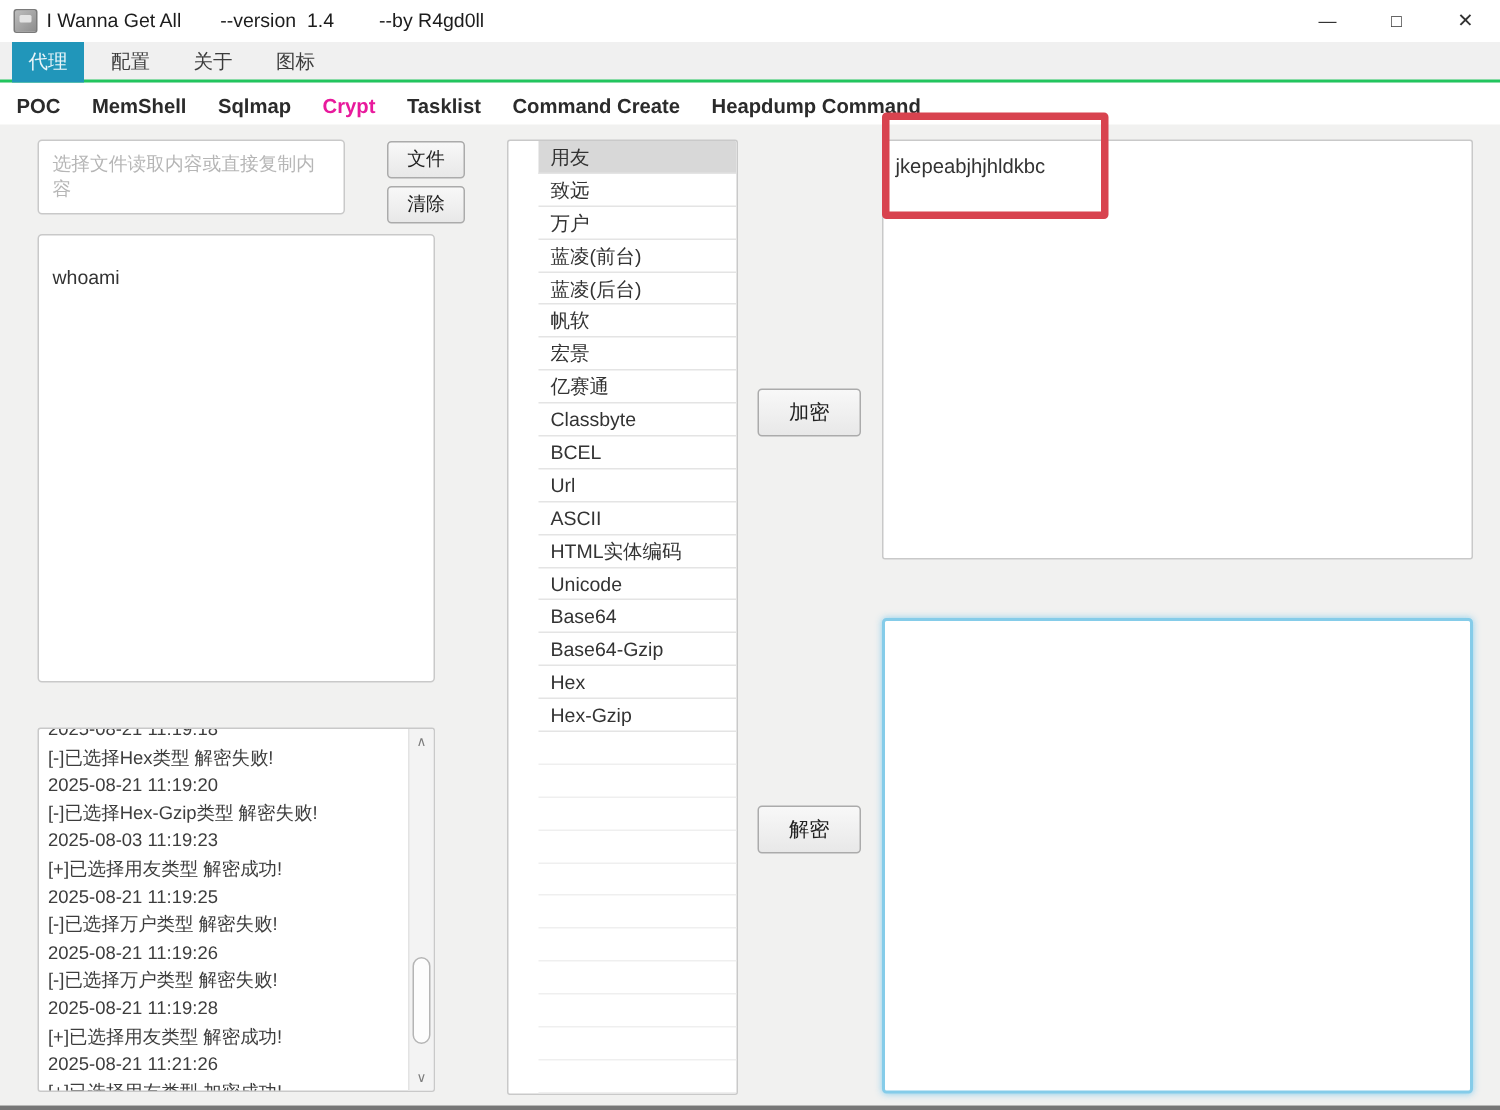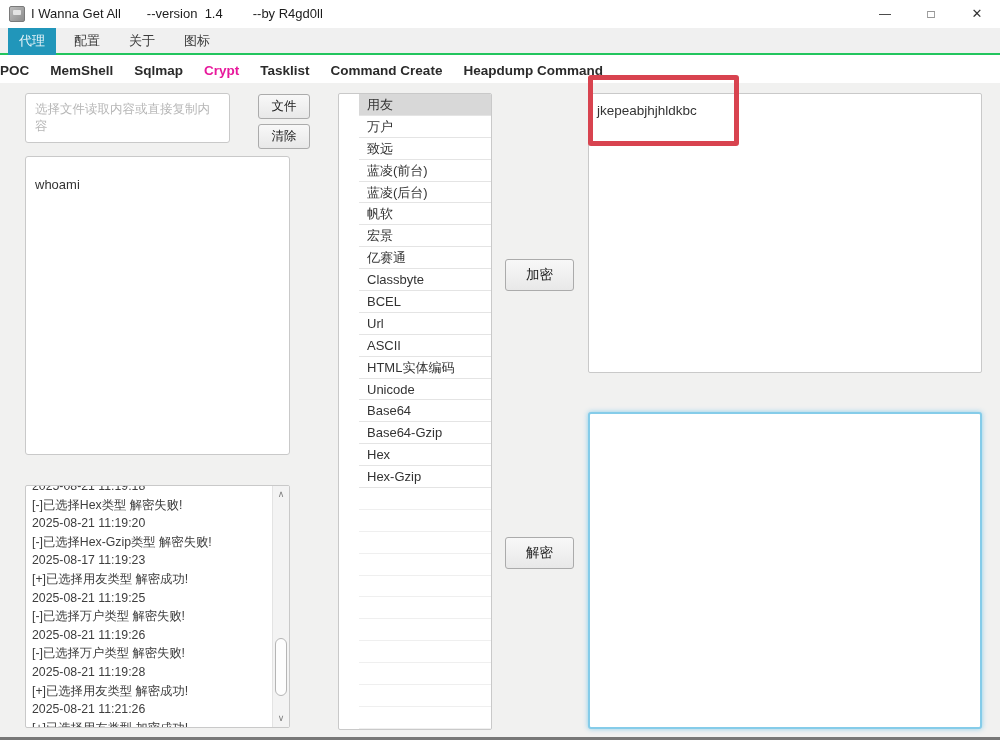--- a/index.html
+++ b/index.html
@@ -26,21 +26,21 @@
 
   
   .tabbar { position:absolute; left:0; top:28px; width:1000px; height:27px;
     background:#f0f0f0; border-bottom:2px solid #22c55e; }
   .tab { display:inline-block; height:27px; line-height:26px; padding:0 11px;
     font-size:13px; color:#3c3c3c; margin-left:7px; }
   .tab.active { background:#2196ba; color:#e9f5f9; margin-left:8px; }
 
   
   .menubar { position:absolute; left:0; top:57px; width:1000px; height:26px; background:#ffffff;
-    display:flex; align-items:center; gap:21px; }
+    display:flex; align-items:center; padding-left:11px; gap:21px; }
   .menu-item { font-size:13.5px; font-weight:bold; color:#2b2b2b; white-space:nowrap; }
   .menu-item.accent { color:#e8199c; }
 
   
   .content-bg { position:absolute; left:0; top:83px; width:1000px; height:654px; background:#f1f1f0; }
   .bottom-edge { position:absolute; left:0; top:737px; width:1000px; height:3px; background:#777777; }
 
   .box { position:absolute; background:#ffffff; border:1px solid #c9c9c9; border-radius:3px;padding-left:20px; }
 
   
@@ -118,42 +118,42 @@
 <div class="btn btn-small" id="btn-file">文件</div>
 <div class="btn btn-small" id="btn-clear">清除</div>
 <div class="box input-area">whoami</div>
 
 <div class="box log-box">
   <div class="log-content" id="log-content">
       <div class="log-line">2025-08-21 11:19:18</div>
       <div class="log-line">[-]已选择Hex类型 解密失败!</div>
       <div class="log-line">2025-08-21 11:19:20</div>
       <div class="log-line">[-]已选择Hex-Gzip类型 解密失败!</div>
-      <div class="log-line">2025-08-17 11:19:23</div>
+      <div class="log-line">2025-08-03 11:19:23</div>
       <div class="log-line">[+]已选择用友类型 解密成功!</div>
       <div class="log-line">2025-08-21 11:19:25</div>
       <div class="log-line">[-]已选择万户类型 解密失败!</div>
       <div class="log-line">2025-08-21 11:19:26</div>
       <div class="log-line">[-]已选择万户类型 解密失败!</div>
       <div class="log-line">2025-08-21 11:19:28</div>
       <div class="log-line">[+]已选择用友类型 解密成功!</div>
       <div class="log-line">2025-08-21 11:21:26</div>
       <div class="log-line">[+]已选择用友类型 加密成功!</div>
     </div>
   <div class="scrollbar">
     <div class="sb-arrow sb-up">∧</div>
     <div class="sb-thumb"></div>
     <div class="sb-arrow sb-down">∨</div>
   </div>
 </div>
 
 <div class="box type-list" id="type-list">
     <div class="list-row selected">用友</div>
+    <div class="list-row">致远</div>
     <div class="list-row">万户</div>
-    <div class="list-row">致远</div>
     <div class="list-row">蓝凌(前台)</div>
     <div class="list-row">蓝凌(后台)</div>
     <div class="list-row">帆软</div>
     <div class="list-row">宏景</div>
     <div class="list-row">亿赛通</div>
     <div class="list-row">Classbyte</div>
     <div class="list-row">BCEL</div>
     <div class="list-row">Url</div>
     <div class="list-row">ASCII</div>
     <div class="list-row">HTML实体编码</div>

